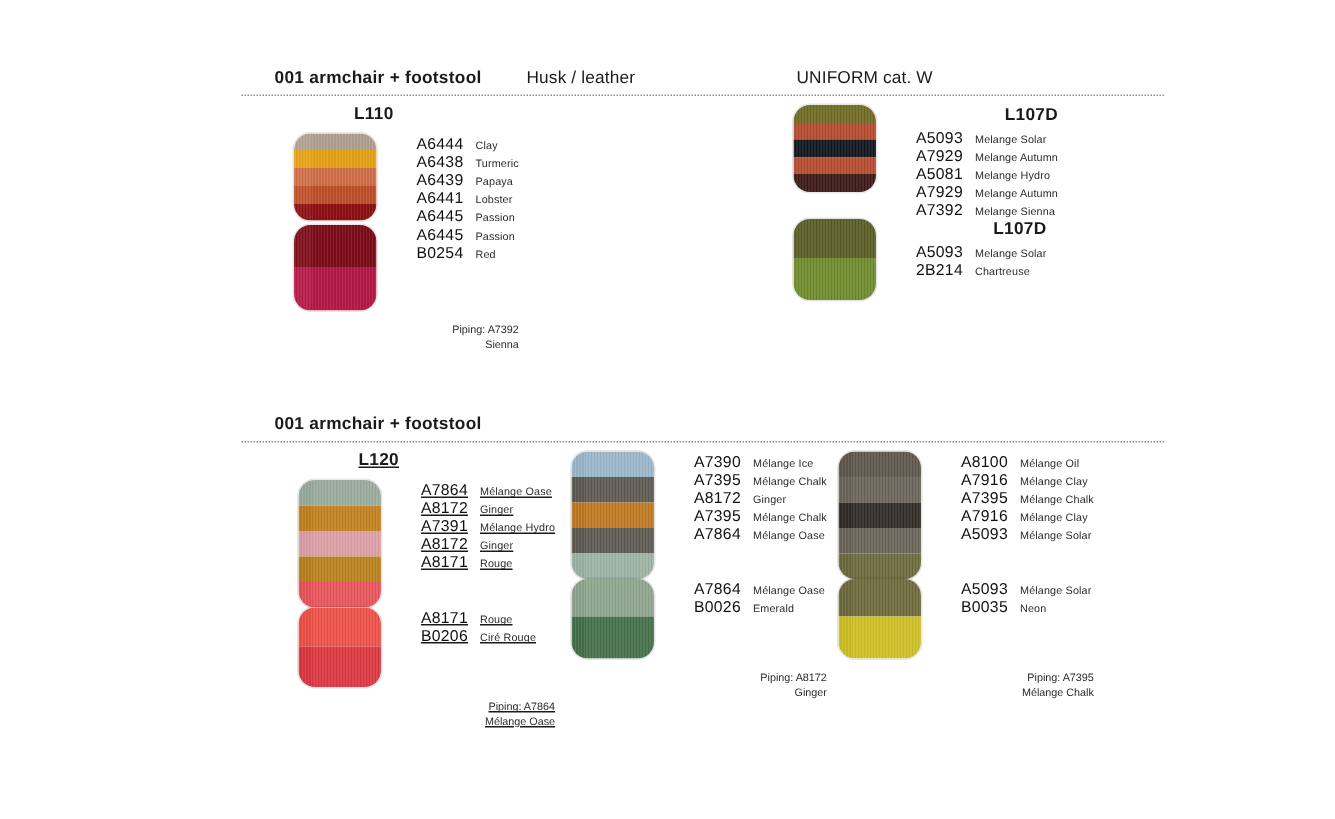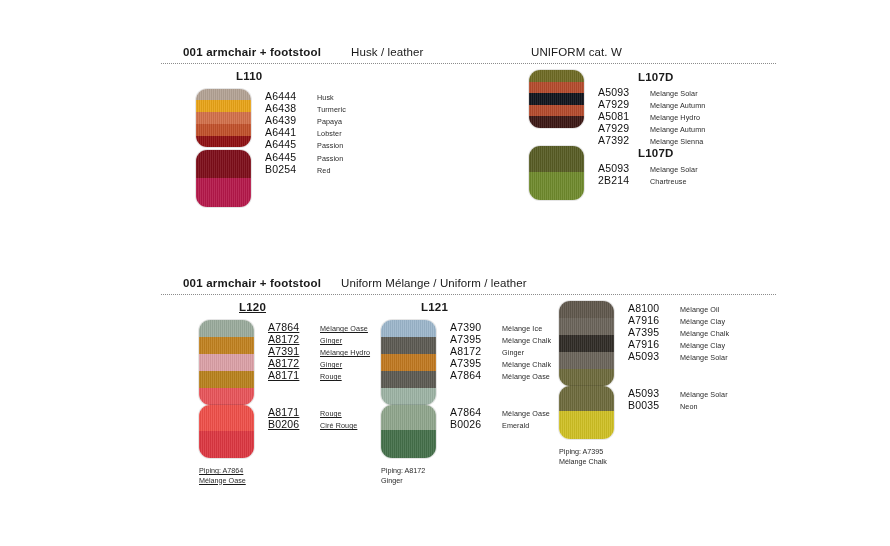--- a/index.html
+++ b/index.html
@@ -31,21 +31,21 @@
     border-top:1px dotted #8c8c8c;
   }
 
   
   .group{position:absolute;}
   .group-code{
     font-size:11.5px;font-weight:bold;letter-spacing:.2px;
     margin-bottom:7px;white-space:nowrap;padding-left:40px;
   }
 
-  .block{position:relative;margin-bottom:0;}
+  .block{position:relative;margin-bottom:0;text-align:right;}
   .block-row{display:flex;align-items:flex-start;}
 
   
   .chip{
     width:55px;
     border-radius:11px;
     overflow:hidden;
     box-shadow:0 0 0 1px rgba(0,0,0,.10);
     flex:0 0 auto;
     position:relative;
@@ -96,21 +96,21 @@
             <div class="chip" style="height: 58px;">
               <div class="band" style="background: rgb(179, 162, 148); height: 11px;"></div>
               <div class="band" style="background: rgb(232, 163, 23); height: 12px;"></div>
               <div class="band" style="background: rgb(210, 112, 74); height: 12px;"></div>
               <div class="band" style="background: rgb(193, 80, 42); height: 12px;"></div>
               <div class="band" style="background: rgb(142, 15, 18); height: 11px;"></div>
             </div>
             <div class="legend">
               <div class="legend-row">
                 <span class="lg-code">A6444</span>
-                <span class="lg-name">Husk</span>
+                <span class="lg-name">Clay</span>
               </div>
               <div class="legend-row">
                 <span class="lg-code">A6438</span>
                 <span class="lg-name">Turmeric</span>
               </div>
               <div class="legend-row">
                 <span class="lg-code">A6439</span>
                 <span class="lg-name">Papaya</span>
               </div>
               <div class="legend-row">
@@ -134,20 +134,22 @@
               <div class="legend-row">
                 <span class="lg-code">A6445</span>
                 <span class="lg-name">Passion</span>
               </div>
               <div class="legend-row">
                 <span class="lg-code">B0254</span>
                 <span class="lg-name">Red</span>
               </div>
             </div>
           </div>
+          <div class="piping">Piping: A7392
+  Sienna</div>
         </div>
       </div>
       <div class="group" style="left: 368px; top: 24px;">
         <div class="block">
           <div class="block-row">
             <div class="chip" style="height: 58px;">
               <div class="band" style="background: rgb(110, 106, 36); height: 12px;"></div>
               <div class="band" style="background: rgb(180, 74, 44); height: 11px;"></div>
               <div class="band" style="background: rgb(16, 20, 28); height: 12px;"></div>
               <div class="band" style="background: rgb(180, 74, 44); height: 11px;"></div>
@@ -195,21 +197,20 @@
                 <span class="lg-name">Chartreuse</span>
               </div>
             </div>
           </div>
         </div>
       </div>
     </div>
     <div class="section" style="top: 277px;">
       <div class="hdr-row">
         <div class="hdr-title" style="left: 22px;">001 armchair + footstool</div>
-        <div class="hdr-sub" style="left: 180px;">Uniform Mélange / Uniform / leather</div>
         <div class="hdr-rule" style="top: 17px;"></div>
       </div>
       <div class="group" style="left: 38px; top: 24px; text-decoration: underline;">
         <div class="group-code">L120</div>
         <div class="block">
           <div class="block-row">
             <div class="chip" style="height: 85px;">
               <div class="band" style="background: rgb(154, 171, 156); height: 17px;"></div>
               <div class="band" style="background: rgb(193, 129, 31); height: 17px;"></div>
               <div class="band" style="background: rgb(219, 160, 166); height: 17px;"></div>
@@ -255,21 +256,20 @@
                 <span class="lg-code">B0206</span>
                 <span class="lg-name">Ciré Rouge</span>
               </div>
             </div>
           </div>
           <div class="piping">Piping:  A7864
 Mélange Oase</div>
         </div>
       </div>
       <div class="group" style="left: 220px; top: 24px;">
-        <div class="group-code">L121</div>
         <div class="block">
           <div class="block-row">
             <div class="chip" style="height: 85px;">
               <div class="band" style="background: rgb(156, 182, 203); height: 17px;"></div>
               <div class="band" style="background: rgb(92, 90, 82); height: 17px;"></div>
               <div class="band" style="background: rgb(192, 120, 32); height: 17px;"></div>
               <div class="band" style="background: rgb(92, 90, 82); height: 17px;"></div>
               <div class="band" style="background: rgb(157, 179, 164); height: 17px;"></div>
             </div>
             <div class="legend">

